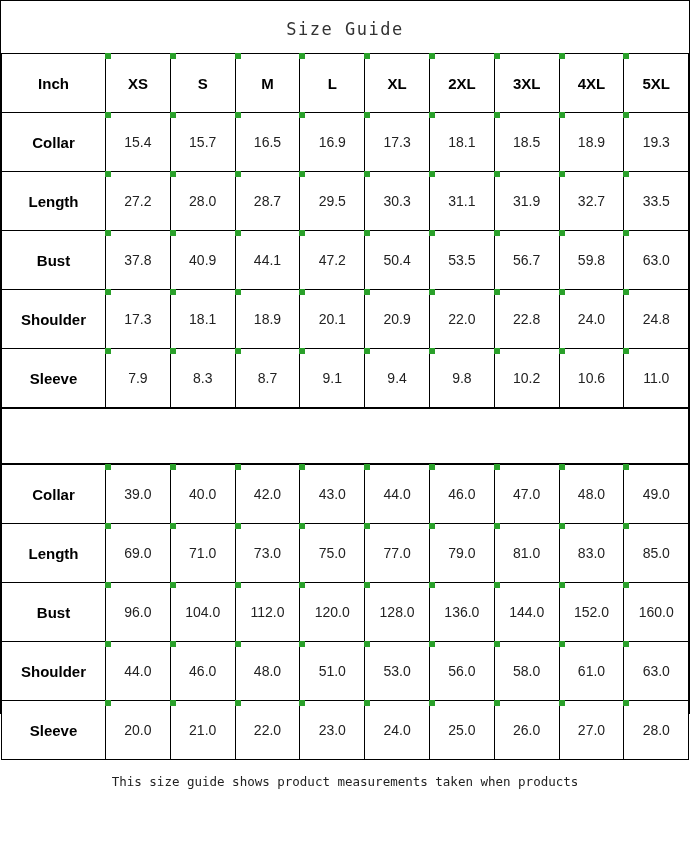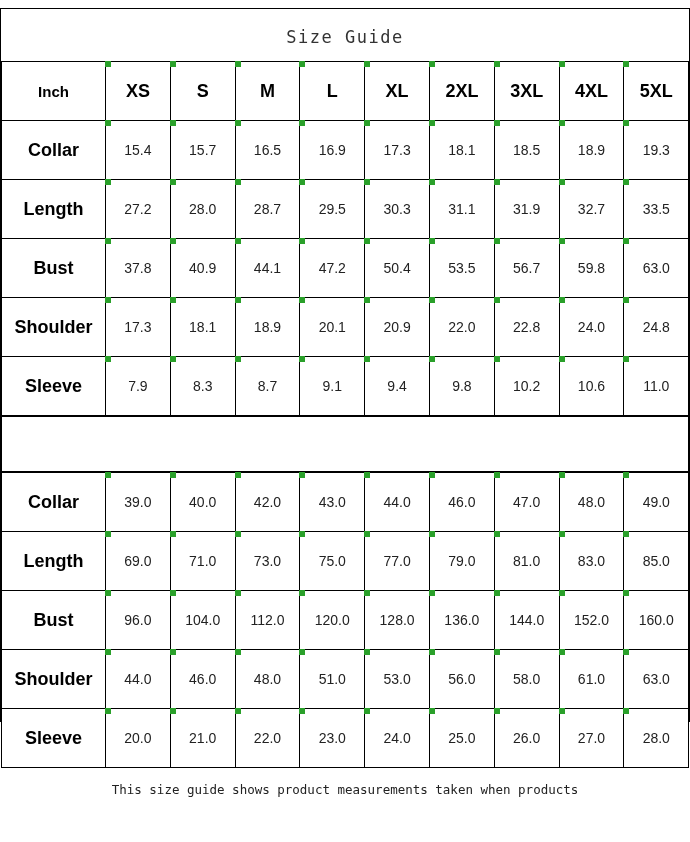--- a/index.html
+++ b/index.html
@@ -14,21 +14,20 @@
     color: #000000;
     overflow: hidden;
   }
   .page {
     position: relative;
     width: 690px;
     height: 714px;
     box-sizing: border-box;
     border: 1px solid #000000;
     background: #ffffff;
-    margin-top: 8px;
   }
   .title {
     text-align: center;
     font-family: "DejaVu Sans Mono", monospace;
     font-size: 17px;
     letter-spacing: 1.5px;
     color: #333333;
     padding-top: 18px;
     padding-bottom: 14px;
   }
@@ -42,21 +41,21 @@
     height: 56px;
     text-align: center;
     vertical-align: middle;
     font-size: 14px;
     color: #222222;
     position: relative;
     background: #ffffff;
   }
   table.size-table th {
     font-weight: bold;
-    font-size: 18px;
+    font-size: 15px;
     color: #000000;
   }
   table.size-table th.unit-head {
     font-size: 15px;
   }
   
   col.label-col { width: 104px; }
   col.size-col  { width: 64.8px; }
 
   

